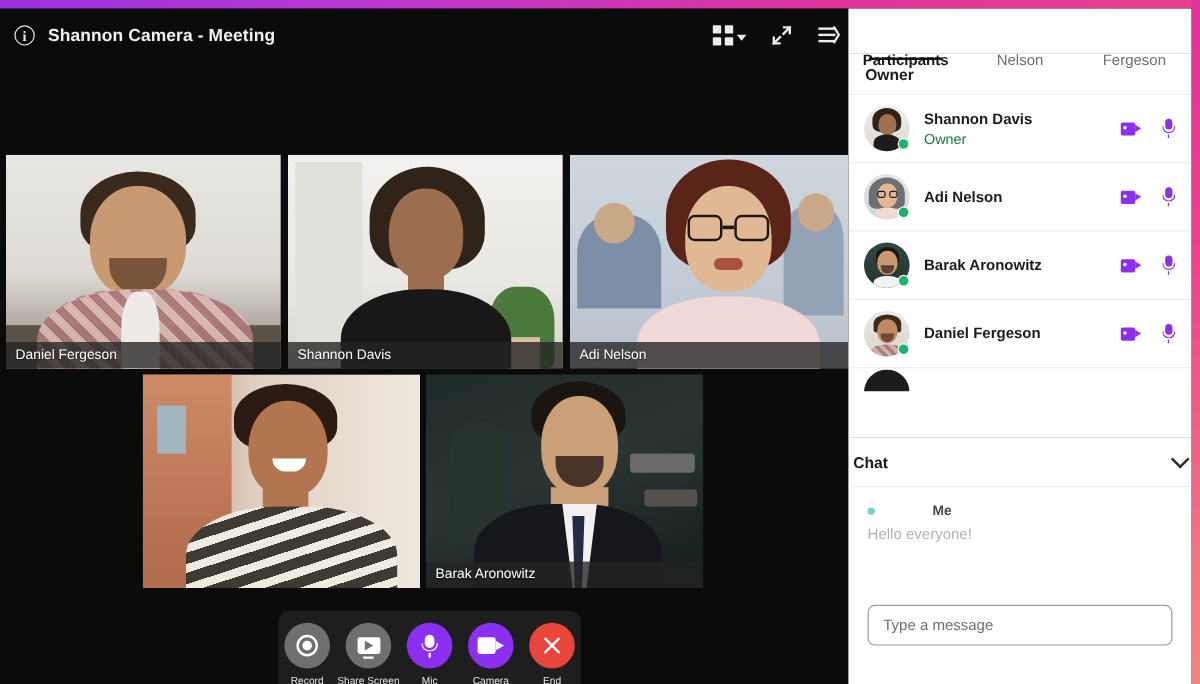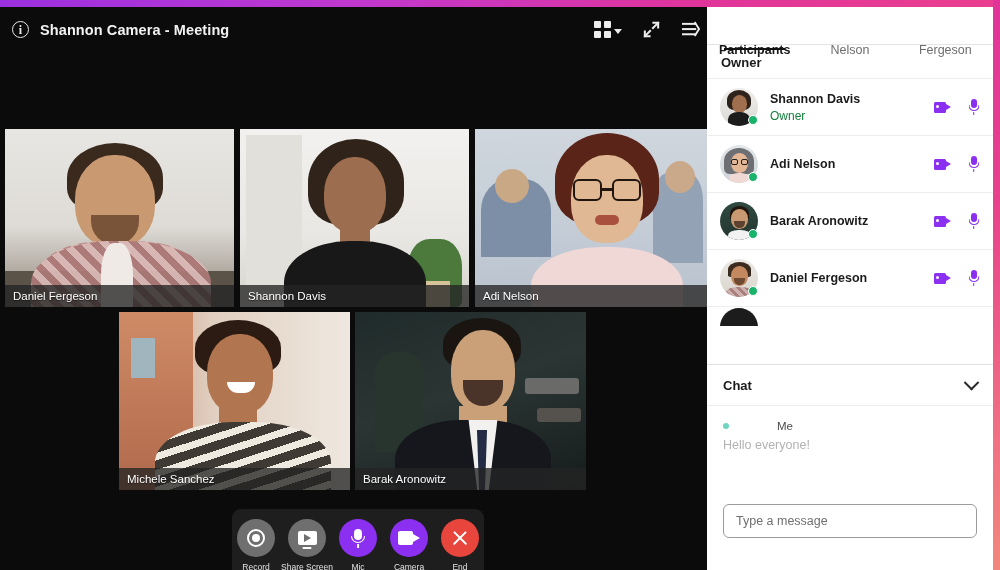--- a/index.html
+++ b/index.html
@@ -255,38 +255,38 @@
     border-bottom: 3.5px solid transparent;
     border-left: 5.5px solid #8b2ff0;
   }
   .ico-mic { position: relative; width: 13px; height: 16px; }
   .ico-mic .cap { position: absolute; left: 50%; transform: translateX(-50%); top: 0; width: 6px; height: 9px; border-radius: 3px; background: #8b2ff0; }
   .ico-mic .arc { position: absolute; left: 50%; transform: translateX(-50%); top: 6px; width: 11px; height: 6px; border: 1.5px solid #8b2ff0; border-top: none; border-radius: 0 0 7px 7px; }
   .ico-mic .stem { position: absolute; left: 50%; transform: translateX(-50%); bottom: 0; width: 1.6px; height: 3px; background: #8b2ff0; }
 
   .chat-head {
     display: flex; align-items: center;
-    height: 42px; padding: 0 16px;
+    height: 42px; padding: 0 4px;
     border-top: 1px solid #e0e0e0;
     border-bottom: 1px solid #ededed;
     flex: none;
     cursor: pointer;
   }
   .chat-title { font-size: 13px; font-weight: bold; color: #1b1b1b; }
   .chev-down {
     margin-left: auto;
     width: 11px; height: 11px;
     border-right: 2px solid #2a2a2a;
     border-bottom: 2px solid #2a2a2a;
     transform: rotate(45deg) translate(-2px,-2px);
   }
   .chat-body { flex: 1 1 auto; padding: 14px 16px; overflow: hidden; }
   .msg-author { display: flex; align-items: center; gap: 6px; }
   .msg-author .d { width: 6px; height: 6px; border-radius: 50%; background: #6fd4c0; }
-  .msg-author .n { font-size: 11.5px; font-weight: normal; color: #4a4a4a; padding-left: 42px; }
+  .msg-author .n { font-size: 11.5px; font-weight: bold; color: #4a4a4a; padding-left: 42px; }
   .msg-text { margin-top: 6px; font-size: 12.5px; color: #b3b3b3; }
   .chat-input-wrap { flex: none; padding: 0 16px 32px 16px; }
   .chat-input {
     width: 100%; height: 34px;
     border: 1px solid #9b9b9b;
     border-radius: 6px;
     padding: 0 12px;
     font-size: 12.5px;
     font-family: "Liberation Sans", sans-serif;
     color: #333;
@@ -404,23 +404,20 @@
         <div class="person">
           <div style="position:absolute; left:0; top:0; width:74px; height:178px; background:linear-gradient(180deg,#cf8a66,#b06a4c);"></div>
           <div style="position:absolute; left:12px; top:26px; width:24px; height:40px; background:#9fb6bf;"></div>
           <div class="hair" style="left:76px; top:8px; width:86px; height:56px; background:#2b1b12;"></div>
           <div class="head" style="left:88px; top:22px; width:66px; height:80px; background:#b1764f;"></div>
           <div style="position:absolute; left:108px; top:70px; width:28px; height:11px; background:#fff; border-radius:0 0 14px 14px;"></div>
           <div style="position:absolute; left:100px; top:94px; width:38px; height:22px; background:#b1764f;"></div>
           <div style="position:absolute; left:36px; top:110px; width:176px; height:92px; background:repeating-linear-gradient(-18deg,#3f3a33 0 9px,#efeae0 9px 16px); border-radius:44% 44% 0 0;"></div>
         </div>
       </div>
-      <div class="namebar">
-        <span>Michele Sanchez</span>
-      </div>
     </div>
 
     <div class="tile" style="left:355px; top:305px; width:231px; height:178px;">
       <div class="bg" style="background:linear-gradient(160deg,#1f2a2a 0%,#2b3634 45%,#151c1c 100%);">
         <div class="person">
           <div style="position:absolute; left:20px; top:40px; width:48px; height:100px; background:#27352e; border-radius:20px 20px 0 0;"></div>
           <div style="position:absolute; left:170px; top:66px; width:54px; height:16px; background:#6a6a68; border-radius:3px;"></div>
           <div style="position:absolute; left:182px; top:96px; width:44px; height:14px; background:#55514c; border-radius:3px;"></div>
           <div class="hair" style="left:88px; top:6px; width:78px; height:52px; background:#1b1512;"></div>
           <div class="head" style="left:96px; top:18px; width:64px; height:82px; background:#c9a078;"></div>

